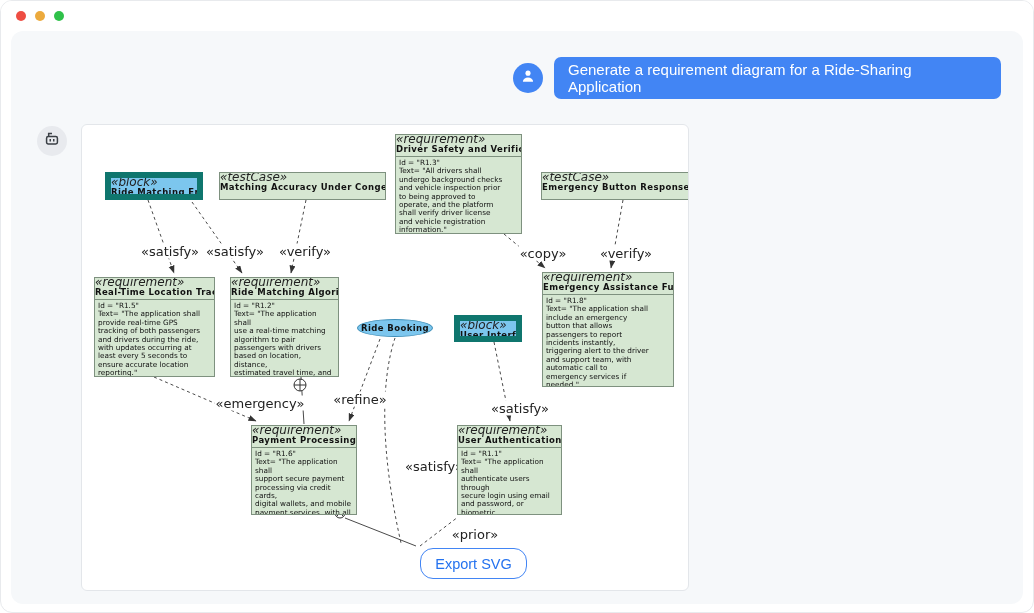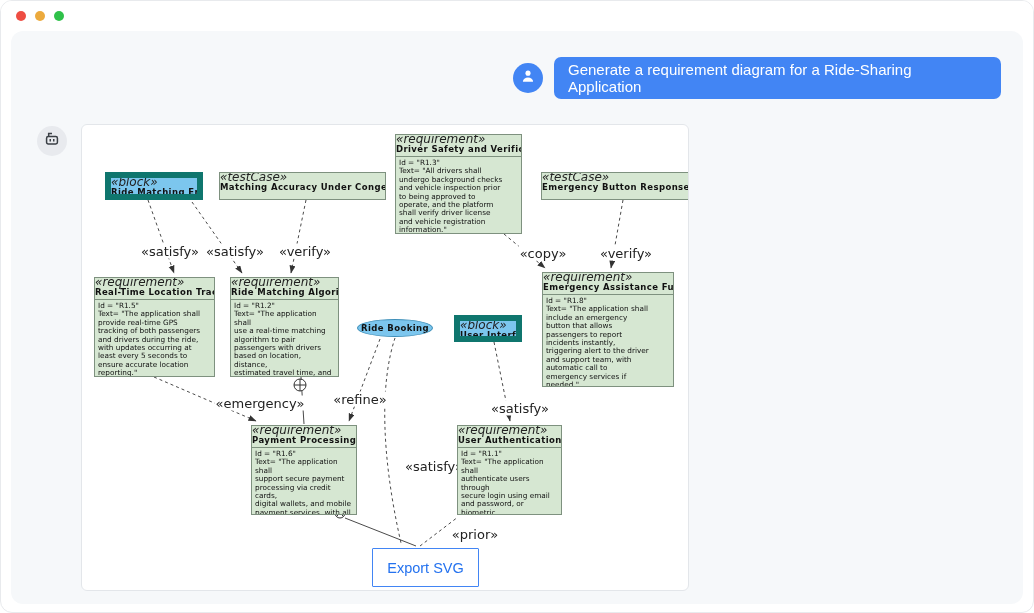--- a/index.html
+++ b/index.html
@@ -27,21 +27,21 @@
   .node.requirement,.node.testCase{background:#d6e7d2;border:1px solid #7e917f;}
   .node.block{background:#7cc6ee;border:6px solid #0f766e;}
   .node.ellipse{background:#7cc6ee;border:1px solid #3f8fb8;border-radius:50%;display:flex;align-items:center;justify-content:center;}
   .stereo{font-size:12px;font-style:italic;text-align:left;line-height:9px;padding-top:0;color:#222;}
   .ntitle{font-size:8.5px;font-weight:bold;letter-spacing:.4px;text-align:center;line-height:10px;white-space:nowrap;}
   .nbody{border-top:1px solid #7e917f;margin-top:2px;padding:2px 3px;font-size:7.3px;line-height:8.4px;white-space:pre-line;}
   .ncomp{border-top:1px solid #3f8fb8;margin-top:2px;height:7px;}
   .ellipse .ntitle{line-height:normal;}
 
   
-  .act-btn{position:absolute;height:39px;background:#ffffff;border:1.5px solid #4285f4;border-radius:1px;color:#2472ef;font-size:14.5px;font-family:"Liberation Sans",sans-serif;display:flex;align-items:center;justify-content:center;box-sizing:border-box;cursor:pointer;z-index:5;}
+  .act-btn{position:absolute;height:31px;background:#ffffff;border:1.5px solid #4285f4;border-radius:13px;color:#2472ef;font-size:14.5px;font-family:"Liberation Sans",sans-serif;display:flex;align-items:center;justify-content:center;box-sizing:border-box;cursor:pointer;z-index:5;margin-left:48px;}
 </style>
 </head>
 <body>
 
 <div class="window">
   <div class="topbar">
     <span class="traffic" style="left: 15px; background: rgb(238, 77, 67);"></span>
     <span class="traffic" style="left: 34px; background: rgb(236, 170, 61);"></span>
     <span class="traffic" style="left: 53px; background: rgb(47, 193, 73);"></span>
   </div>

